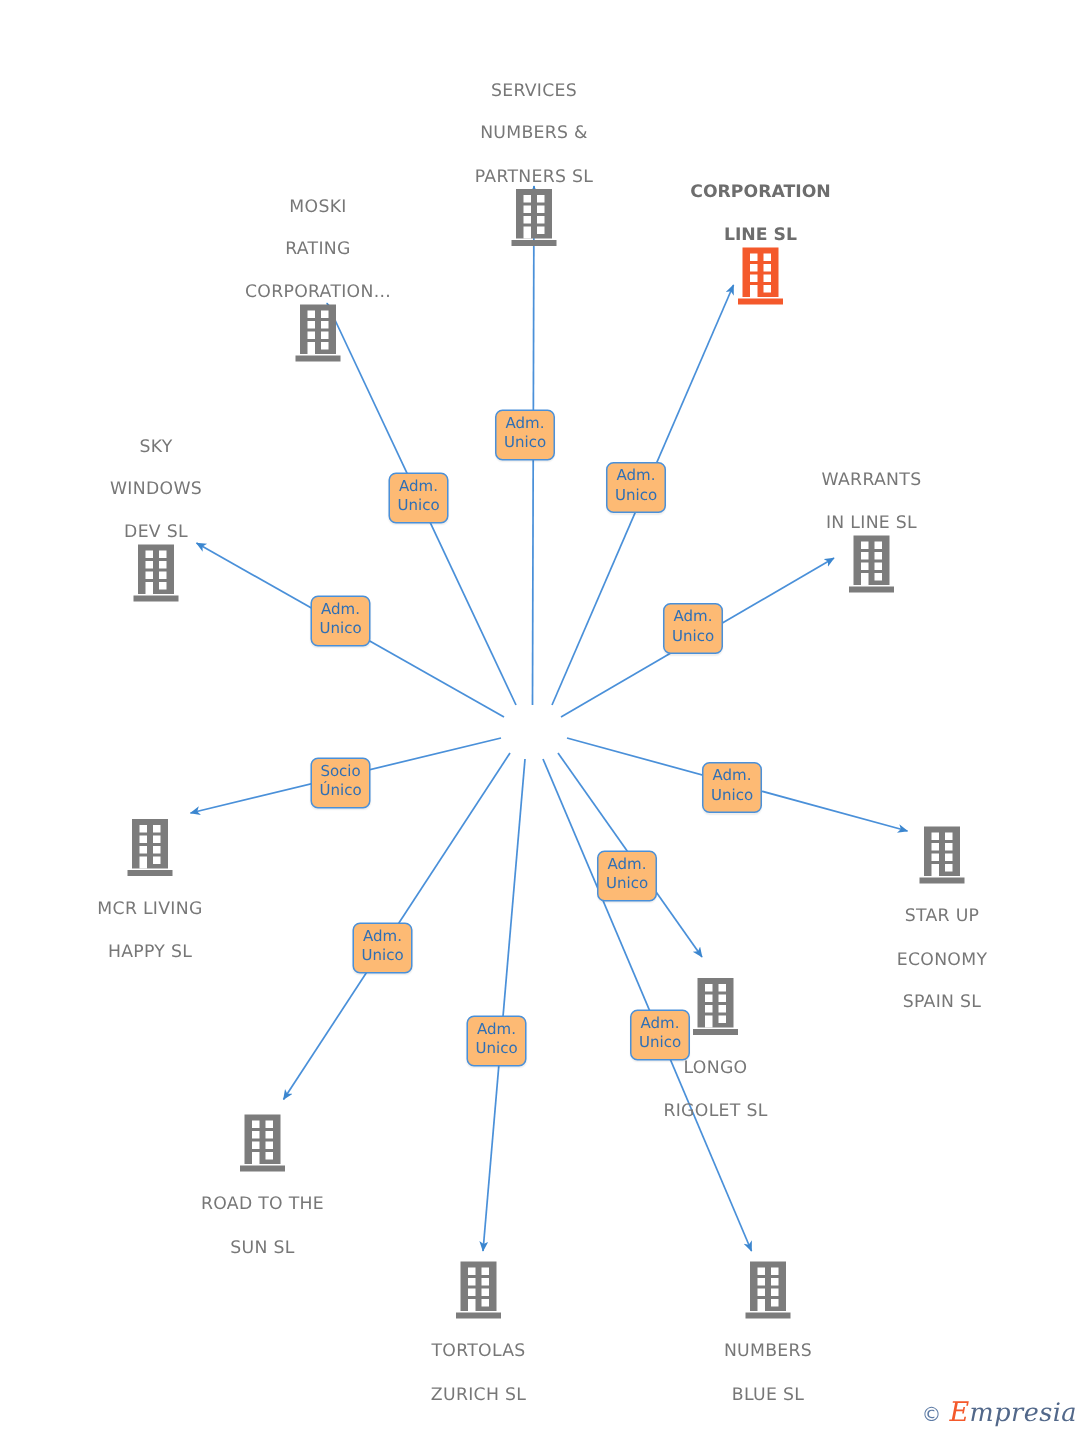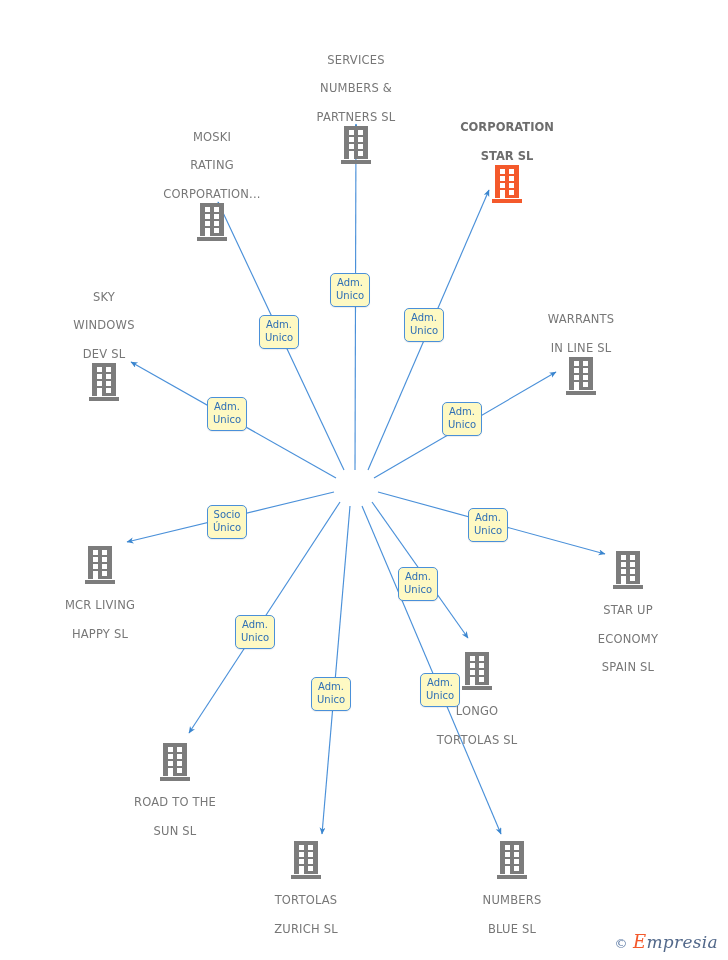--- a/index.html
+++ b/index.html
@@ -102,21 +102,21 @@
     line-height:16px;
     color:#7b7b7b;
     user-select:none;
   }
 
   
   .badge{
     position:absolute;
     box-sizing:border-box;
     padding:3px 5px 4px;
-    background:#fef9c3;
+    background:#fdba74;
     border:1.4px solid #4a90d9;
     border-radius:5px;
     color:#2f6fb5;
     font-size:10px;
     line-height:12.5px;
     text-align:center;
     white-space:nowrap;
     box-shadow:0 1px 1px rgba(0,0,0,.07);
     user-select:none;
   }
@@ -189,21 +189,21 @@
             <i style="left: 14px; top: 18px;"></i>
             <i style="left: 5px; top: 25px; width: 5px; height: 8px;"></i>
             <i style="left: 14px; top: 25px;"></i>
           </span>
           <span class="base"></span>
         </span>
       </div>
       <div class="node labels-above highlight" style="top: 106px; left: 507px;">
         <div>
           <span class="cap">CORPORATION</span>
-          <span class="cap">STAR SL</span>
+          <span class="cap">LINE SL</span>
         </div>
         <span class="ico">
           <span class="bldg">
             <i style="left: 5px; top: 4px;"></i>
             <i style="left: 14px; top: 4px;"></i>
             <i style="left: 5px; top: 11px;"></i>
             <i style="left: 14px; top: 11px;"></i>
             <i style="left: 5px; top: 18px;"></i>
             <i style="left: 14px; top: 18px;"></i>
             <i style="left: 5px; top: 25px; width: 5px; height: 8px;"></i>
@@ -319,21 +319,21 @@
             <i style="left: 14px; top: 11px;"></i>
             <i style="left: 5px; top: 18px;"></i>
             <i style="left: 14px; top: 18px;"></i>
             <i style="left: 5px; top: 25px; width: 5px; height: 8px;"></i>
             <i style="left: 14px; top: 25px;"></i>
           </span>
           <span class="base"></span>
         </span>
         <div>
           <span class="cap">LONGO</span>
-          <span class="cap">TORTOLAS  SL</span>
+          <span class="cap">RIGOLET  SL</span>
         </div>
       </div>
       <div class="node labels-below" style="top: 743px; left: 175px;">
         <span class="ico">
           <span class="bldg">
             <i style="left: 5px; top: 4px;"></i>
             <i style="left: 14px; top: 4px;"></i>
             <i style="left: 5px; top: 11px;"></i>
             <i style="left: 14px; top: 11px;"></i>
             <i style="left: 5px; top: 18px;"></i>
@@ -341,21 +341,21 @@
             <i style="left: 5px; top: 25px; width: 5px; height: 8px;"></i>
             <i style="left: 14px; top: 25px;"></i>
           </span>
           <span class="base"></span>
         </span>
         <div>
           <span class="cap">ROAD TO THE</span>
           <span class="cap">SUN SL</span>
         </div>
       </div>
-      <div class="node labels-below" style="top: 841px; left: 306px; text-align: center;">
+      <div class="node labels-below" style="top: 841px; left: 319px; text-align: center;">
         <span class="ico">
           <span class="bldg">
             <i style="left: 5px; top: 4px;"></i>
             <i style="left: 14px; top: 4px;"></i>
             <i style="left: 5px; top: 11px;"></i>
             <i style="left: 14px; top: 11px;"></i>
             <i style="left: 5px; top: 18px;"></i>
             <i style="left: 14px; top: 18px;"></i>
             <i style="left: 5px; top: 25px; width: 5px; height: 8px;"></i>
             <i style="left: 14px; top: 25px;"></i>

